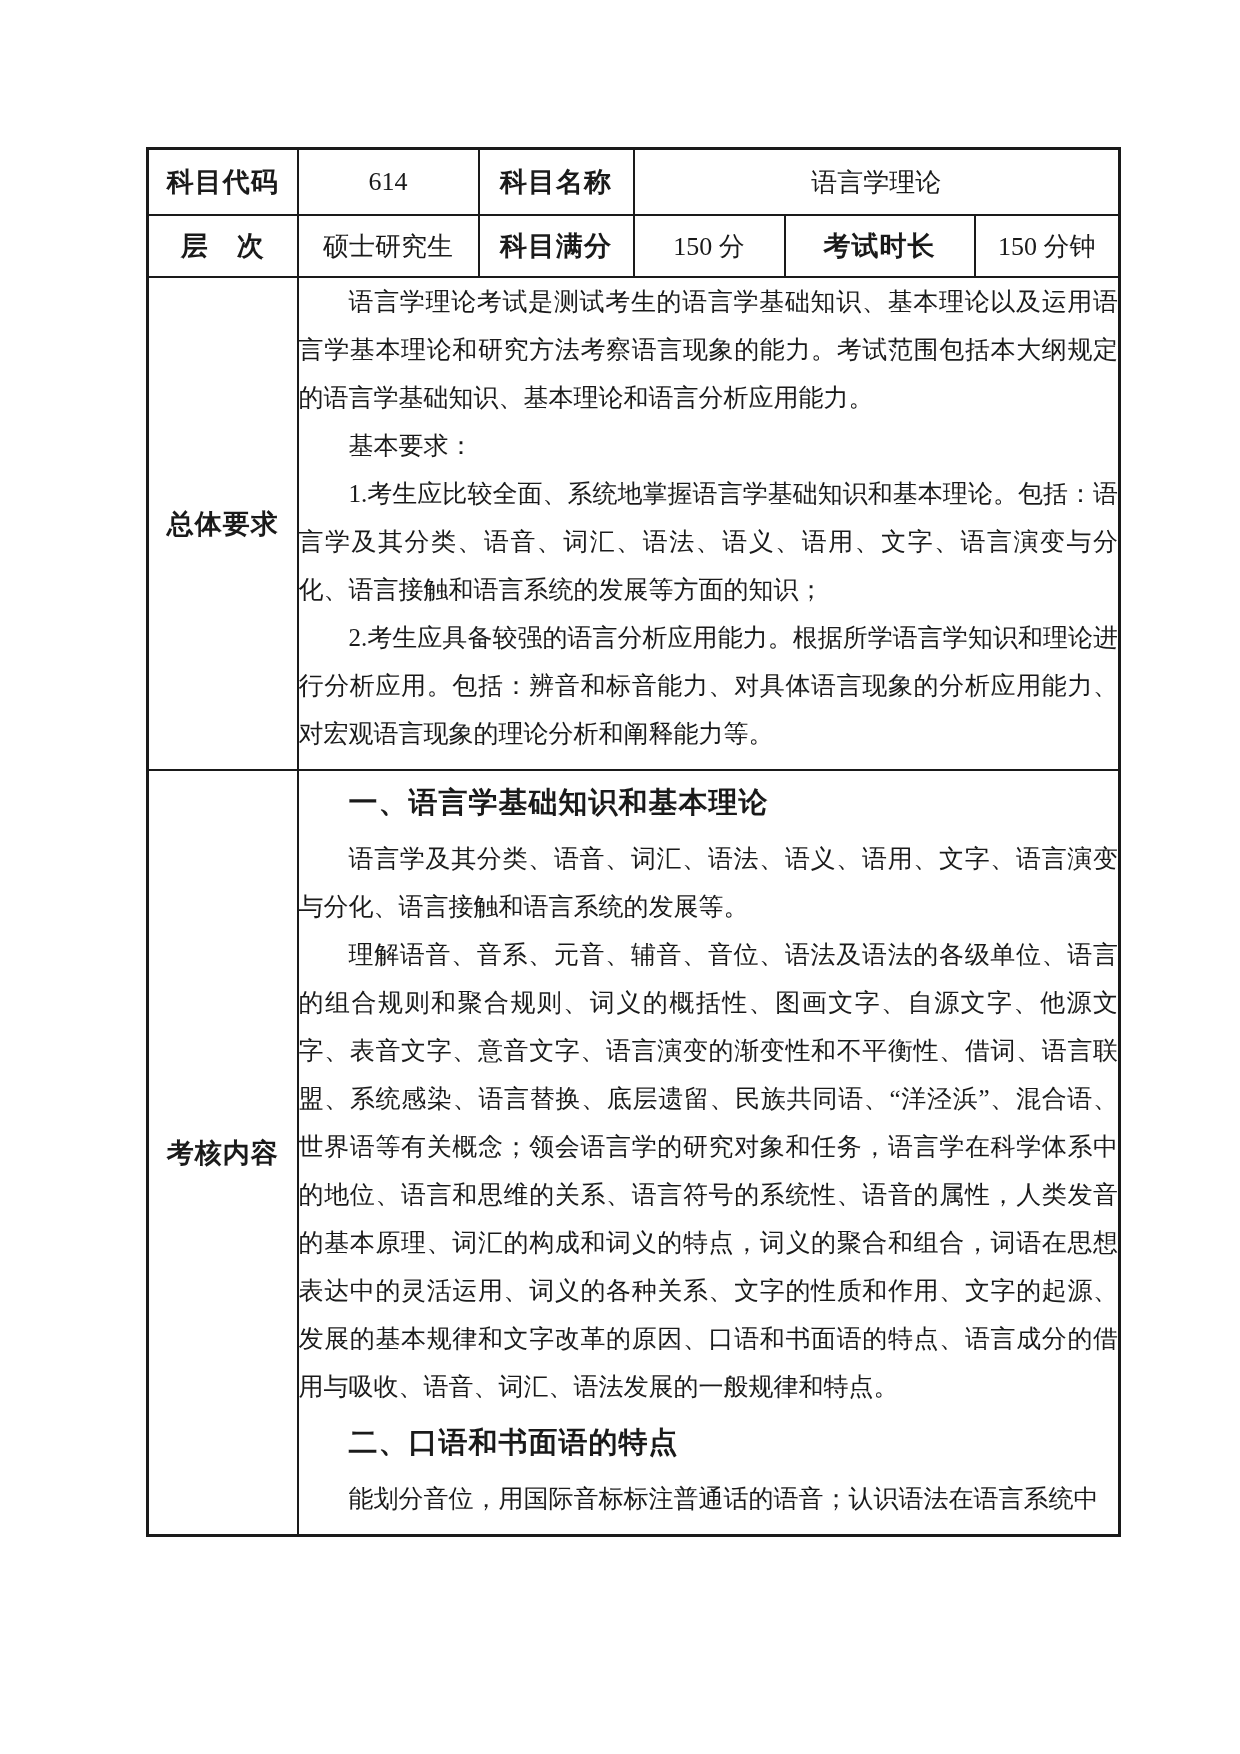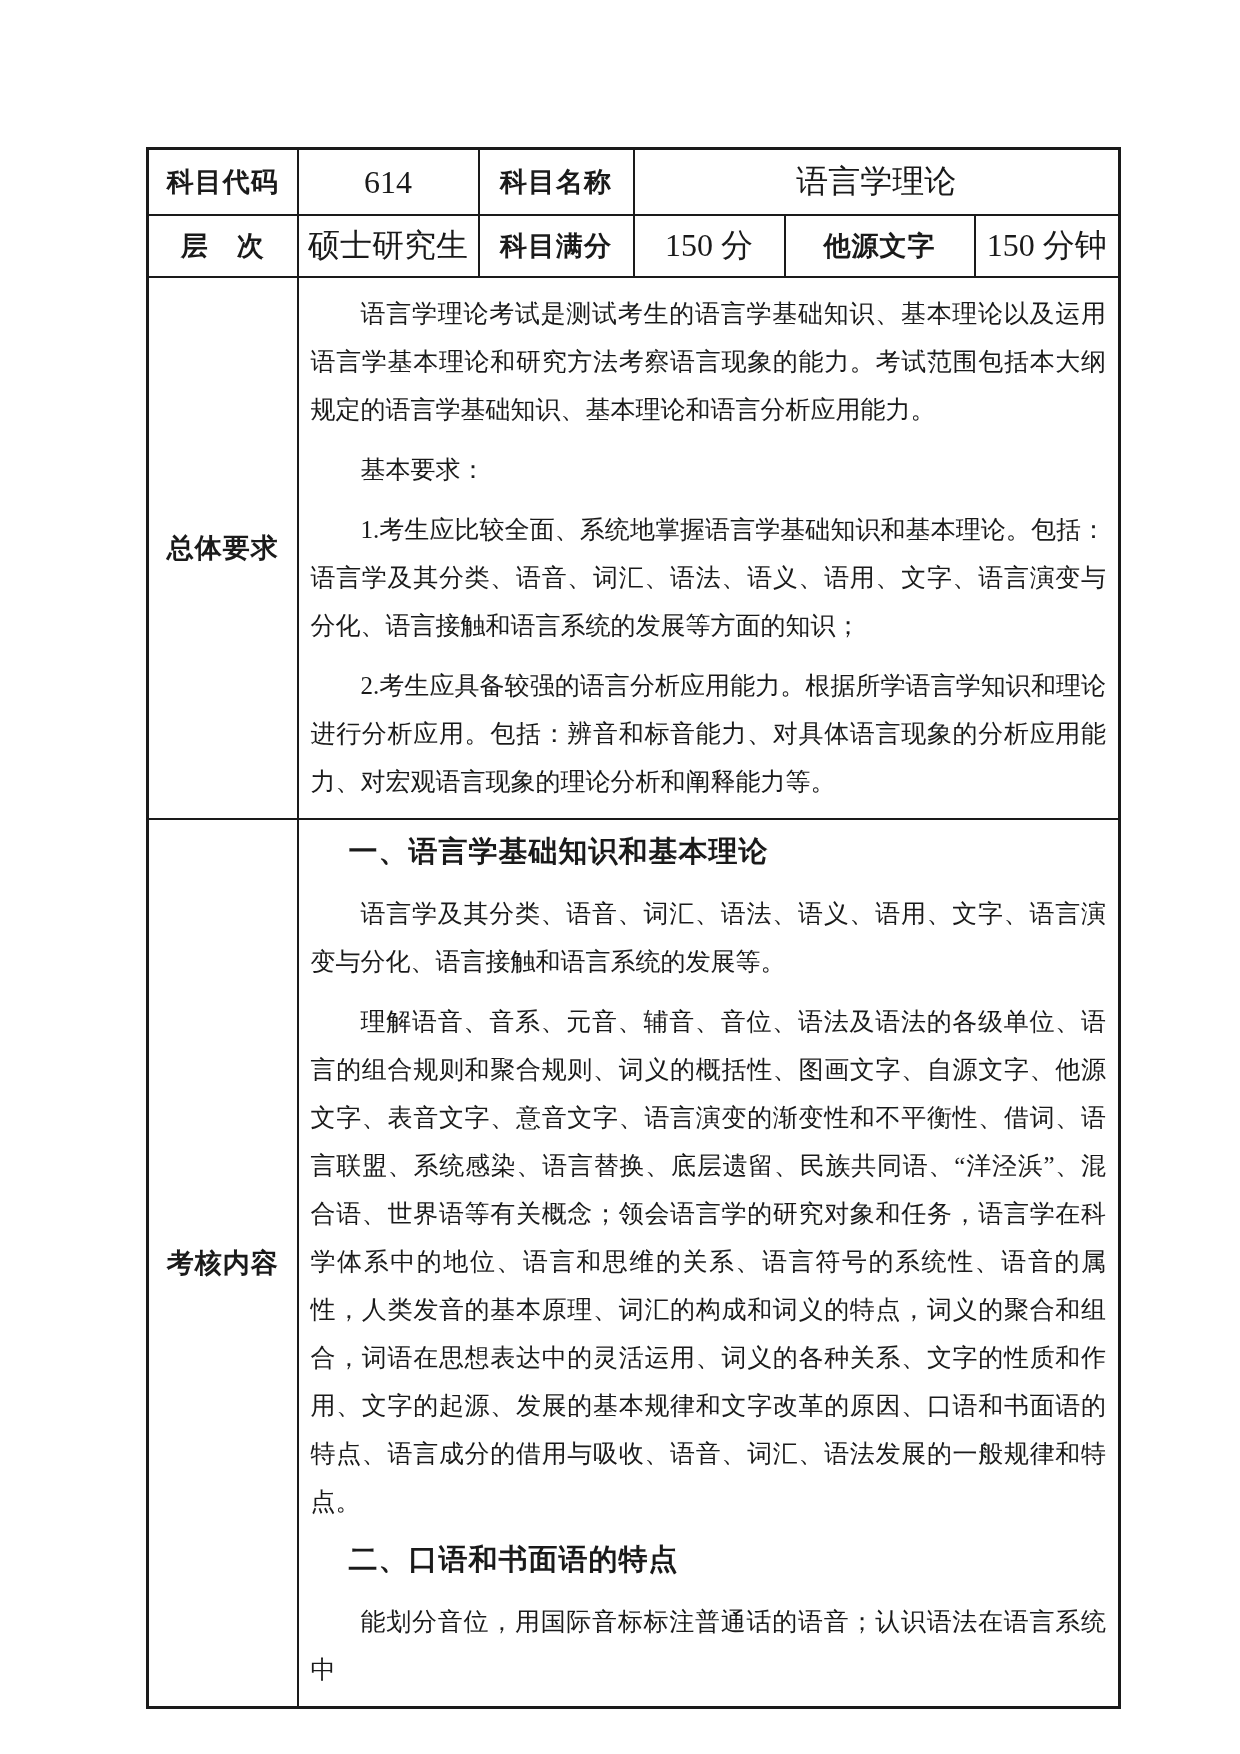--- a/index.html
+++ b/index.html
@@ -38,37 +38,37 @@
   }
   td.label-cell {
     font-family: "Liberation Sans", sans-serif;
     font-weight: bold;
     font-size: 27px;
     text-align: center;
     vertical-align: middle;
     letter-spacing: 1px;
   }
   td.value-cell {
-    font-size: 32px;
+    font-size: 26px;
     text-align: center;
     vertical-align: middle;
   }
   td.majors-cell {
     font-size: 26px;
     text-align: left;
     vertical-align: middle;
     padding: 0 10px 0 9px;
   }
   td.body-cell {
     vertical-align: top;
     padding: 4px 9px 2px 9px;
     font-size: 25px;
   }
   .para {
-    margin: 12px;
+    margin: 0;
     line-height: 48px;
     text-align: justify;
     text-indent: 50px;
   }
   .para.heading {
     font-family: Liberation Mono, monospace;
     font-weight: bold;
     font-size: 29px;
     text-align: left;
     margin: 10px 0 6px 0;
@@ -98,21 +98,21 @@
       <td class="label-cell">科目代码</td>
       <td class="value-cell">614</td>
       <td class="label-cell">科目名称</td>
       <td class="value-cell" colspan="3">语言学理论</td>
     </tr>
     <tr class="r2">
       <td class="label-cell">层　次</td>
       <td class="value-cell">硕士研究生</td>
       <td class="label-cell">科目满分</td>
       <td class="value-cell">150 分</td>
-      <td class="label-cell">他源文字</td>
+      <td class="label-cell">考试时长</td>
       <td class="value-cell">150 分钟</td>
     </tr>
     <tr class="r4">
       <td class="label-cell">总体要求</td>
       <td class="body-cell" colspan="5">
             <p class="para">语言学理论考试是测试考生的语言学基础知识、基本理论以及运用语言学基本理论和研究方法考察语言现象的能力。考试范围包括本大纲规定的语言学基础知识、基本理论和语言分析应用能力。</p>
             <p class="para">基本要求：</p>
             <p class="para">1.考生应比较全面、系统地掌握语言学基础知识和基本理论。包括：语言学及其分类、语音、词汇、语法、语义、语用、文字、语言演变与分化、语言接触和语言系统的发展等方面的知识；</p>
             <p class="para">2.考生应具备较强的语言分析应用能力。根据所学语言学知识和理论进行分析应用。包括：辨音和标音能力、对具体语言现象的分析应用能力、对宏观语言现象的理论分析和阐释能力等。</p>
           </td>

